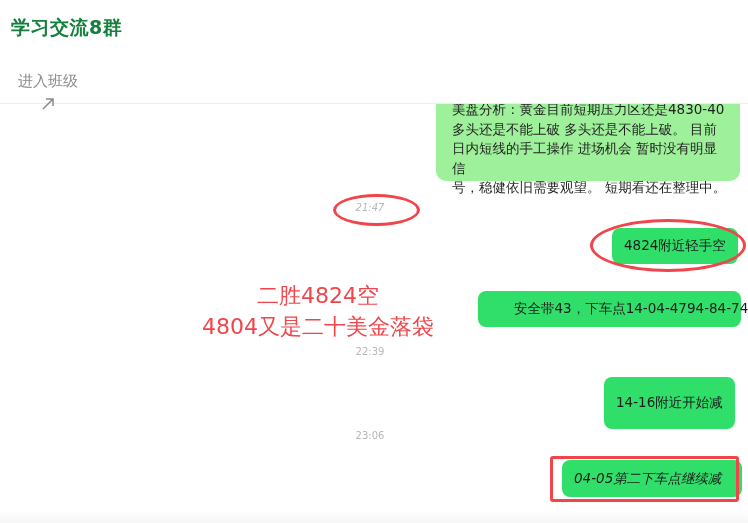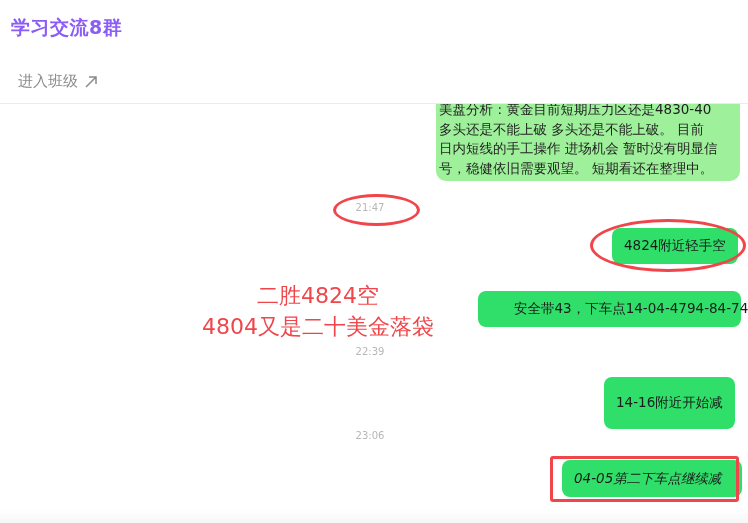--- a/index.html
+++ b/index.html
@@ -8,43 +8,43 @@
       background: #ffffff;
       font-family: "DejaVu Sans", "Liberation Sans", sans-serif;
     }
     .app { position: relative; width: 748px; height: 523px; background: #fff; }
     .header {
       position: absolute; left: 0; top: 0; width: 748px; height: 104px;
       background: #fff; border-bottom: 1px solid #ececec; z-index: 5;
     }
     .title {
       position: absolute; left: 11px; top: 15px;
-      font-size: 19px; font-weight: bold; color: #8b5cf6; letter-spacing: 0.5px;
+      font-size: 19px; font-weight: bold; color: #15803d; letter-spacing: 0.5px;
     }
     .enter-class {
       position: absolute; left: 18px; top: 72px;
       font-size: 15px; color: #8a8a8a; cursor: pointer;
-      display: flex; align-items: center; gap: 6px;
+      display: flex; align-items: center; gap: 6px; flex-direction: column;
     }
     .arrow-icon { width: 14px; height: 14px; display: inline-block; }
     .chat {
       position: absolute; left: 0; top: 104px; width: 748px; height: 419px;
       overflow: hidden;
     }
     .bubble {
       position: absolute; color: #1b1b1b; font-size: 13.5px;
       border-radius: 8px; padding: 0 12px; display: flex; align-items: center;
       white-space: nowrap;
       text-align: center;
     }
     .bubble.green { background: #2fdf6a; }
     .bubble-multi {
       position: absolute; left: 436px; top: -8px; width: 304px; height: 85px;
       background: #9ef09a; border-radius: 0 0 10px 10px;
-      padding: 4px 10px 0 3px; font-size: 13.5px; line-height: 19.5px; color: #1f1f1f;
+      padding: 4px 10px 0 16px; font-size: 13.5px; line-height: 19.5px; color: #1f1f1f;
     }
     .timestamp {
       position: absolute; font-size: 10px; color: #b7b7b7; width: 60px; text-align: center;
     }
     .annot-ellipse {
       position: absolute; border: 3px solid #f0454a; border-radius: 50%;
     }
     .annot-rect {
       position: absolute; border: 3px solid #f0454a; border-radius: 3px;
     }
@@ -74,21 +74,21 @@
 
   <div class="chat">
 
     <div class="bubble-multi">
       <div>美盘分析：黄金目前短期压力区还是4830-40</div>
       <div>多头还是不能上破  多头还是不能上破。 目前</div>
       <div>日内短线的手工操作 进场机会 暂时没有明显信</div>
       <div>号，稳健依旧需要观望。 短期看还在整理中。</div>
     </div>
 
-    <div class="timestamp" style="left:340px; top:98px;">21:47</div>
+    <div class="timestamp" style="left:340px; top:98px;font-style:italic;">21:47</div>
     <div class="annot-ellipse" style="left:333px; top:90px; width:87px; height:32px;"></div>
 
     <div class="bubble green" style="left:612px; top:124px; height:36px;">
       <span>4824附近轻手空</span>
     </div>
     <div class="annot-ellipse" style="left:590px; top:115px; width:156px; height:53px;"></div>
 
     <div class="bubble green" style="left:478px; top:187px; height:36px; width:263px;padding-left:36px;">
       <span>安全带43，下车点14-04-4794-84-74</span>
     </div>

